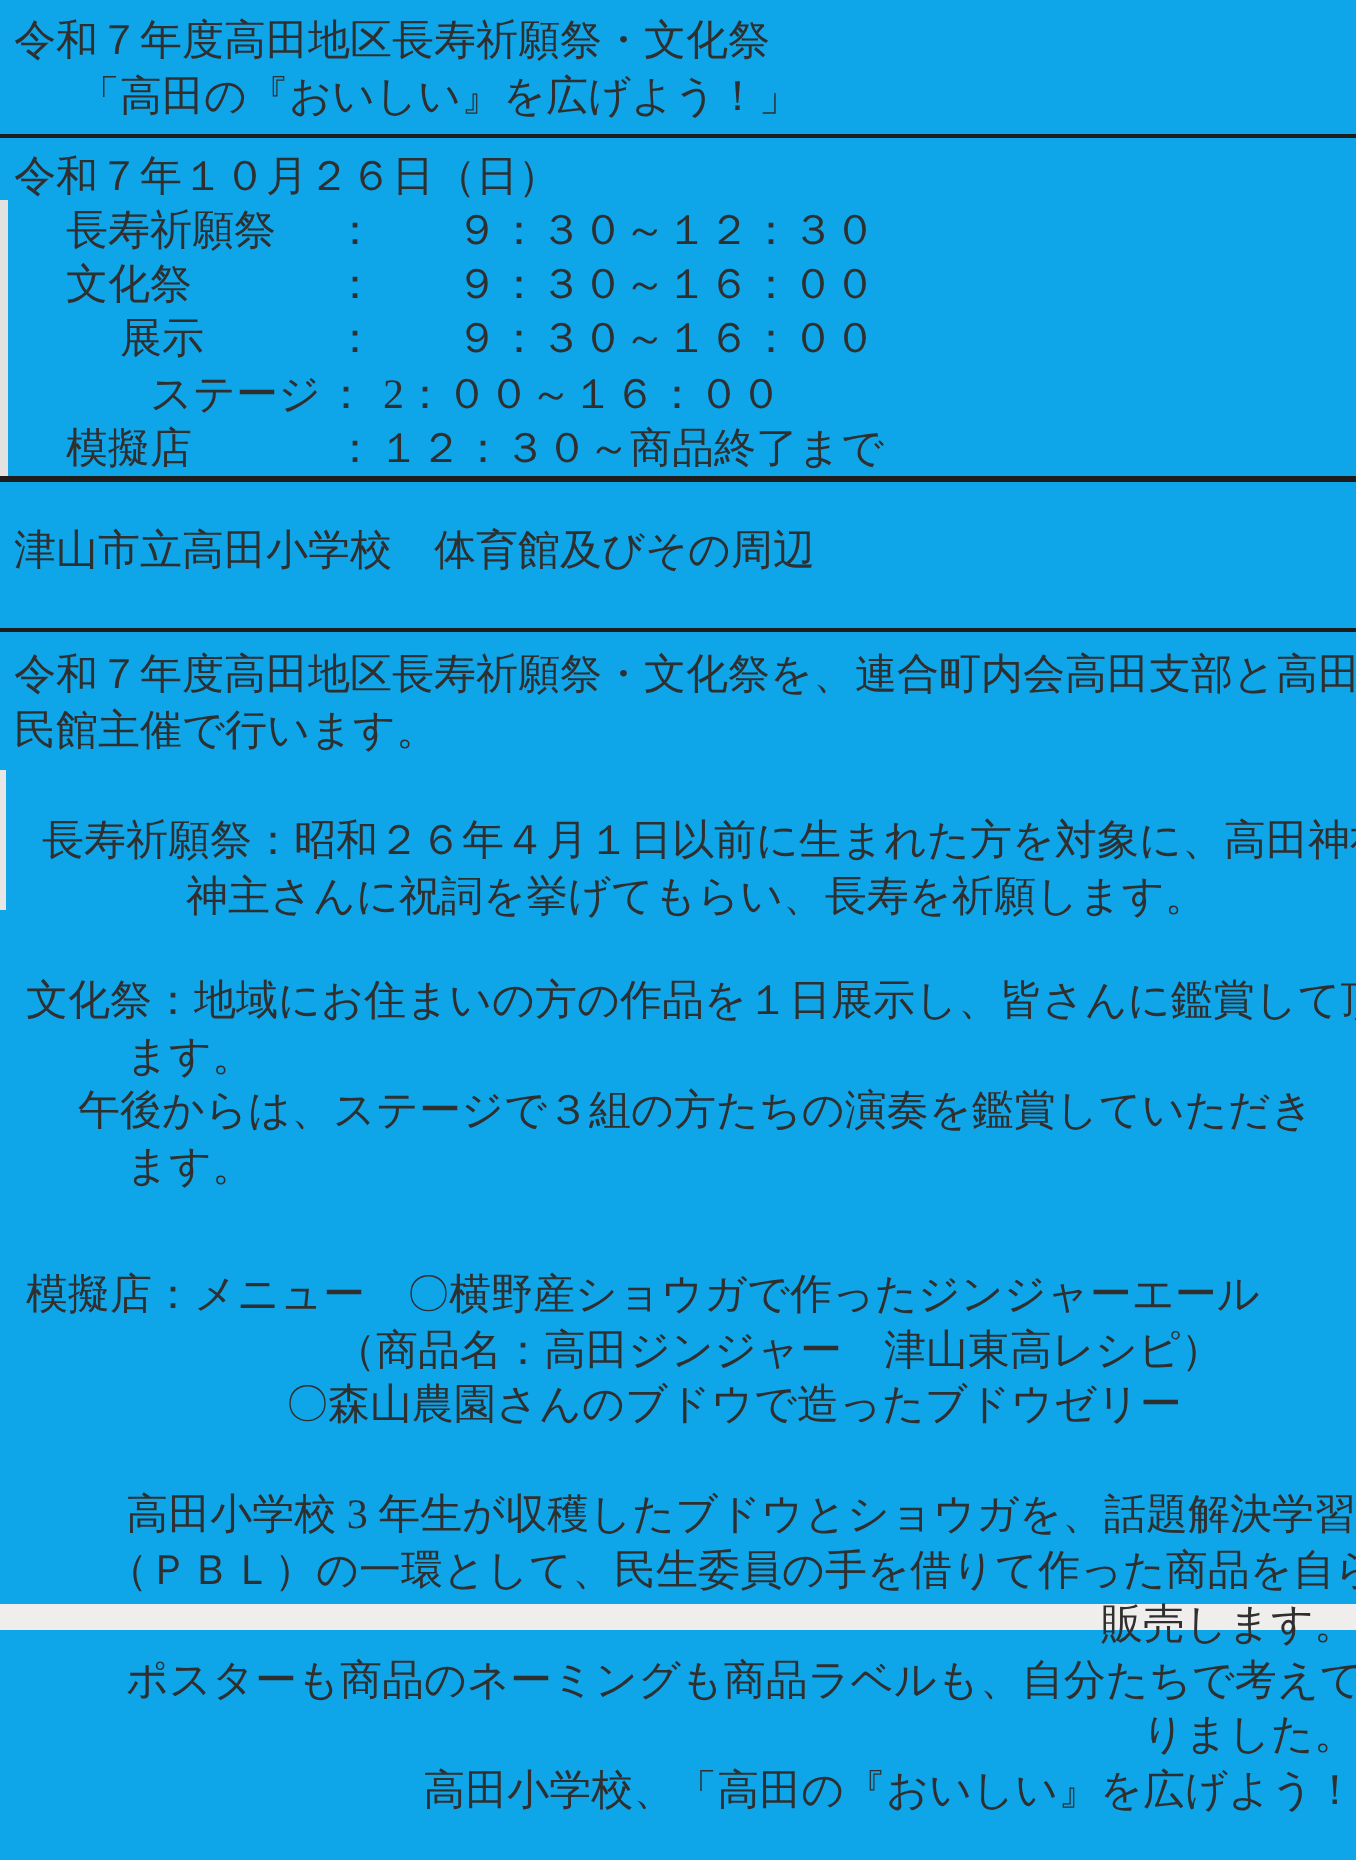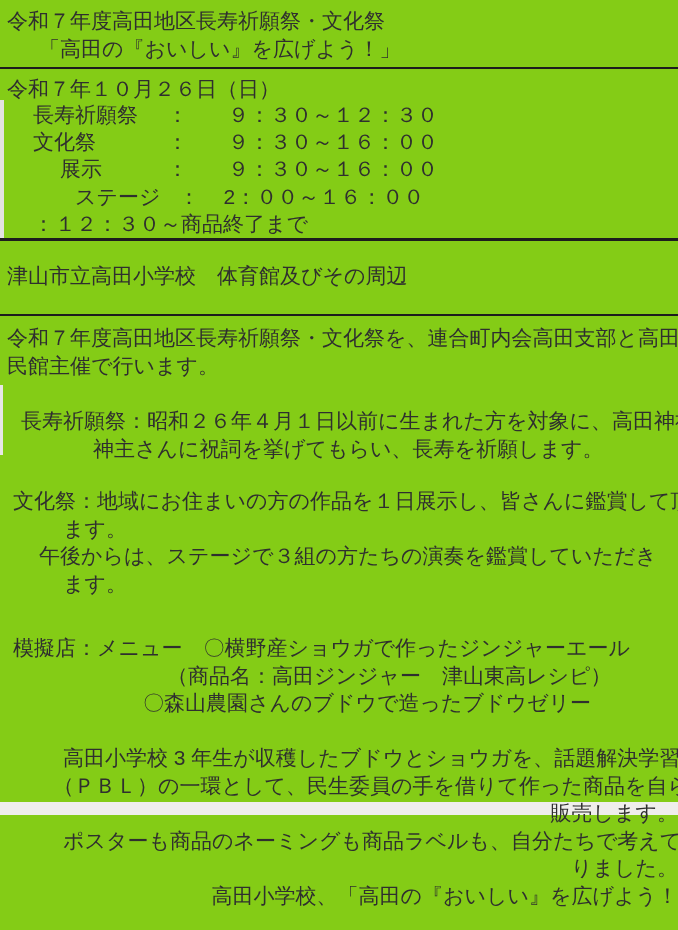--- a/index.html
+++ b/index.html
@@ -1,21 +1,21 @@
 <!DOCTYPE html>
 <html><head>
 <meta charset="utf-8">
 <style>
   html, body { margin: 0; padding: 0; }
   .page {
     position: relative;
     width: 678px;
     height: 930px;
-    background: #84cc16;
-    font-family: Liberation Sans, sans-serif;
+    background: #0ea5e9;
+    font-family: Liberation Serif, serif;
     color: #2f2f2f;
     overflow: hidden;
   }
   
   .artifact-band {
     position: absolute; left: 0; top: 802px; width: 678px; height: 13px;
     background: #efeeec;
   }
   .artifact-edge-1 {
     position: absolute; left: 0; top: 100px; width: 4px; height: 140px;
@@ -38,21 +38,21 @@
   .date   { left: 7px;  top: 75px; }
   .location { left: 7px; top: 262px; }
 
   .sched { position: absolute; left: 0; top: 101px; width: 614px; }
   .srow {
     display: flex; align-items: center;
     padding-left: 33px; height: 27.4px; font-size: 21px; white-space: nowrap;
   }
   .slabel { flex: 0 0 134px; box-sizing: border-box; }
   .srow.r3 .slabel { padding-left: 27px; }
-  .srow.r4 { padding-left: 75px; gap: 16px; }
+  .srow.r4 { padding-left: 75px; }
   .srow.r4 .slabel { flex: 0 0 auto; margin-right: 2px; }
   .scolon { flex: 0 0 auto; }
   .stime { margin-left: 40px; }
   .srow.r4 .stime { margin-left: 8px; }
   .srow.r5 .stime { margin-left: 1px; }
 
   .para { position: absolute; left: 0; width: 678px; }
   .para .ln { font-size: 21px; line-height: 27.6px; white-space: nowrap; }
   .p-intro   { top: 324px; }
   .p-chouju  { top: 407px; }
@@ -101,20 +101,21 @@
       <span class="slabel">展示</span>
         <span class="scolon">：</span>
         <span class="stime">９：３０～１６：００</span>
     </div>
     <div class="srow r4">
       <span class="slabel">ステージ</span>
         <span class="scolon">：</span>
         <span class="stime">2：００～１６：００</span>
     </div>
     <div class="srow r5">
+      <span class="slabel">模擬店</span>
         <span class="scolon">：</span>
         <span class="stime">１２：３０～商品終了まで</span>
     </div>
   </div>
 
   <div class="rule rule2"></div>
 
   <div class="txt location">津山市立高田小学校　体育館及びその周辺</div>
 
   <div class="rule rule3"></div>

